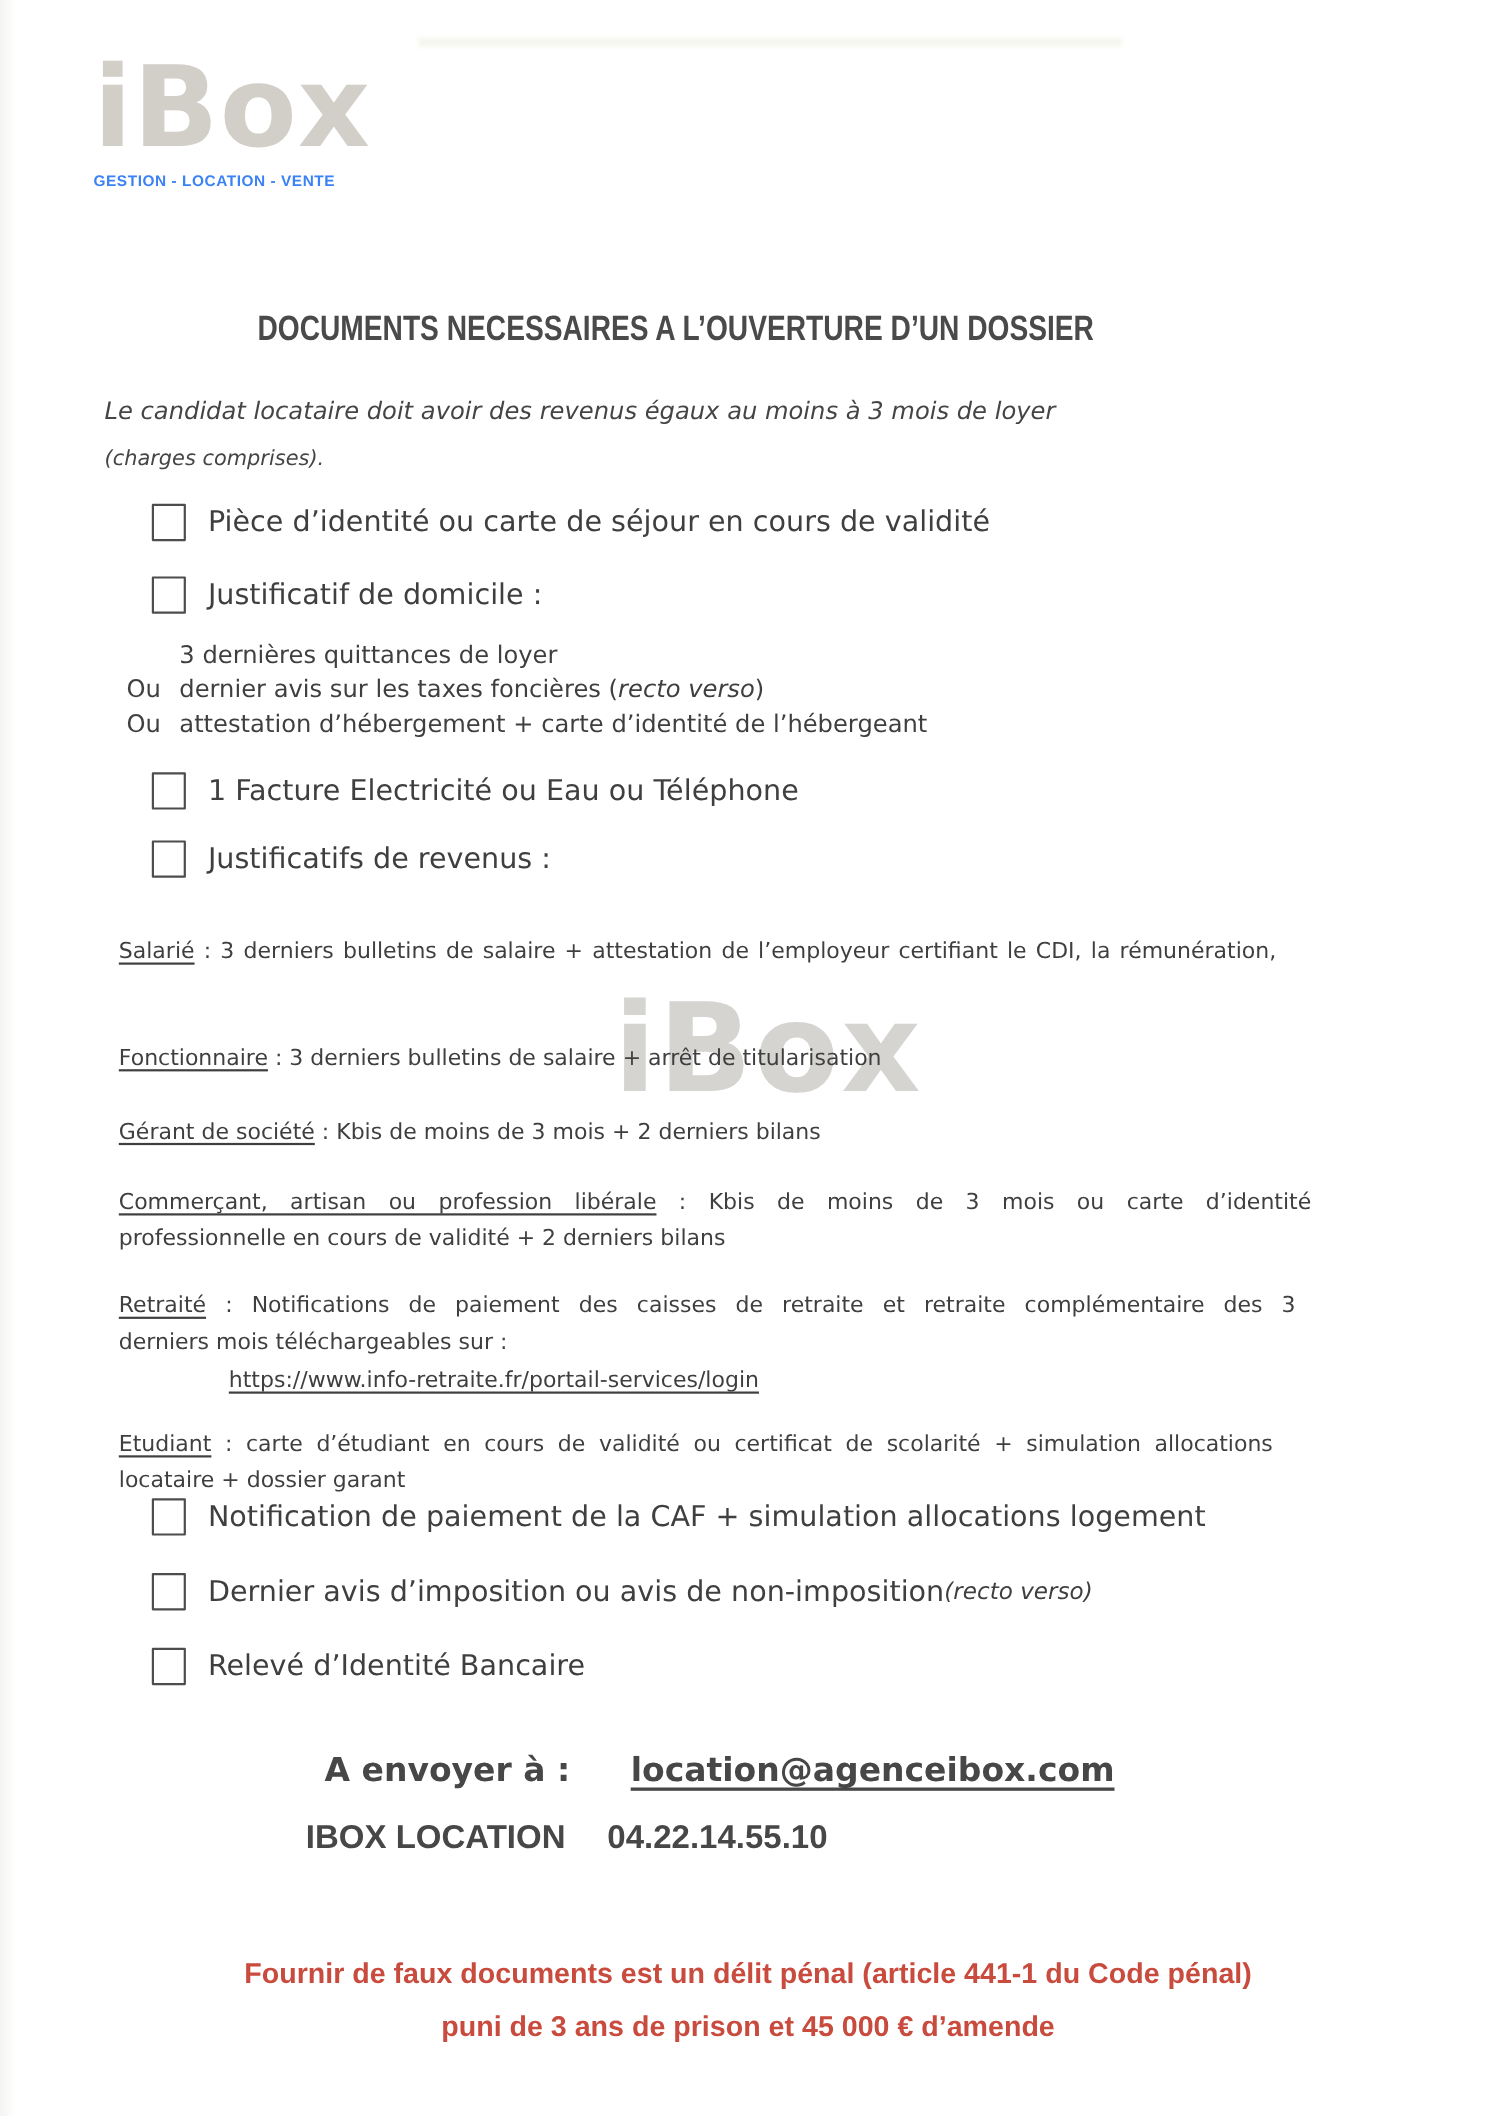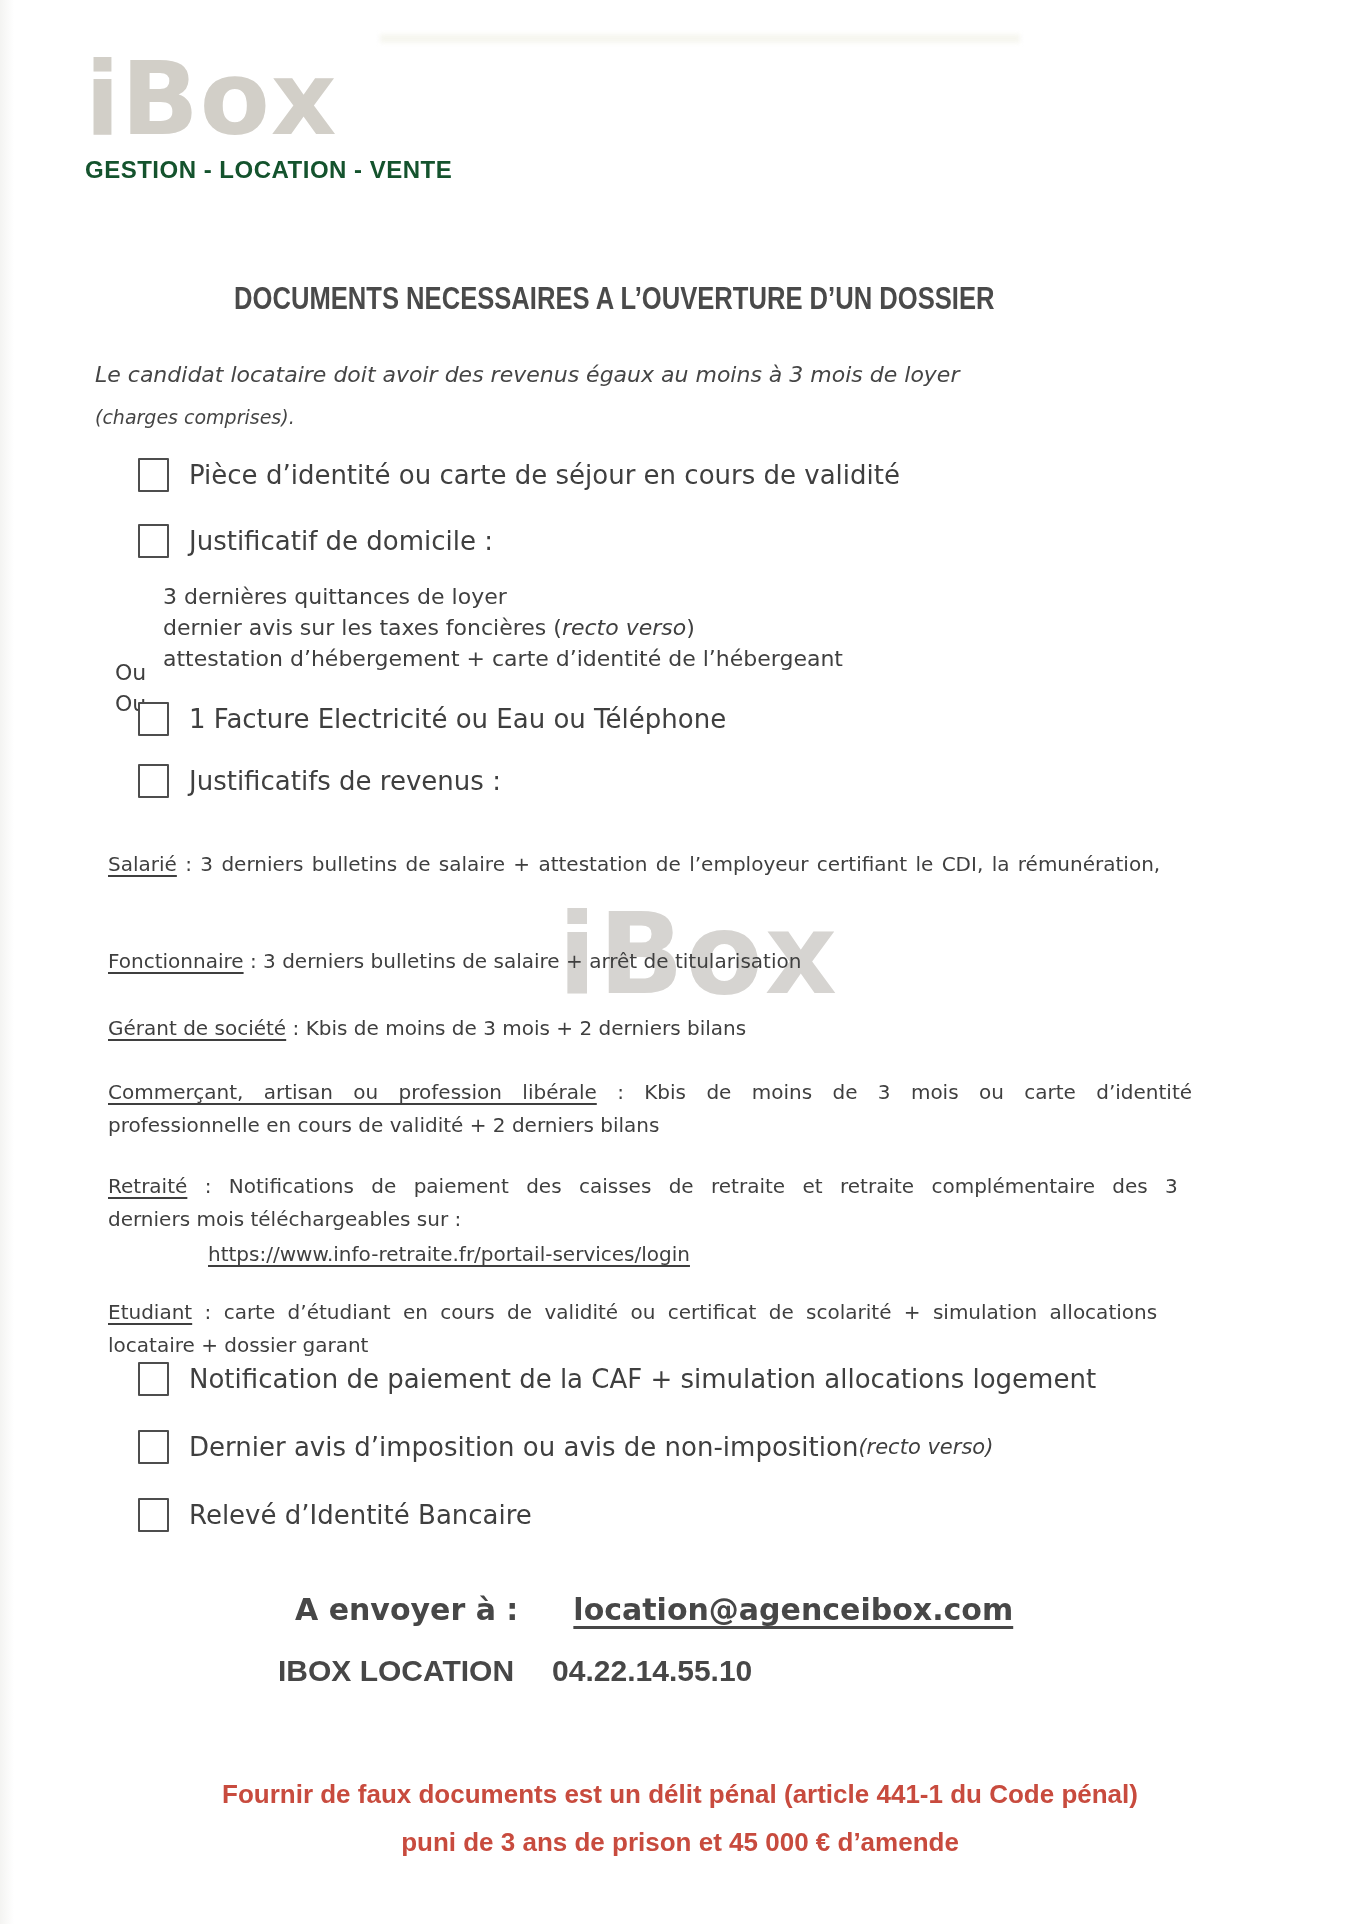--- a/index.html
+++ b/index.html
@@ -14,42 +14,42 @@
   }
   
   .edge-shade{position:absolute;left:0;top:0;width:14px;height:100%;
     background:linear-gradient(90deg,#efefec,#ffffff);opacity:.7;}
   .scan-streak{position:absolute;left:380px;top:34px;width:640px;height:9px;
     background:#f4f4ec;filter:blur(2px);opacity:.8;}
   
   .logo-block{position:absolute;left:85px;top:48px;}
   .logo{font-size:102px;font-weight:bold;letter-spacing:1px;color:#d2cfc8;line-height:1;}
   .tagline{margin-top:6px;font-family:"Liberation Sans",sans-serif;
-    font-size:24px;font-weight:bold;color:#14532d;letter-spacing:.5px;}
+    font-size:14px;font-weight:bold;color:#3b82f6;letter-spacing:.5px;}
   
   .watermark{position:absolute;left:558px;top:898px;font-size:112px;font-weight:bold;
     color:#d6d4d1;letter-spacing:2px;line-height:1;z-index:0;}
   
   .title{position:absolute;left:150px;top:280px;width:840px;margin:0;
     font-family:"Liberation Sans",sans-serif;font-size:32px;font-weight:bold;
     color:#4a4a4a;text-align:center;transform:scaleX(.8);transform-origin:50% 0;
     white-space:nowrap;letter-spacing:0;}
   .intro{position:absolute;left:95px;top:362px;margin:0;font-size:22px;
     font-style:italic;color:#454545;white-space:nowrap;}
   .intro-paren{position:absolute;left:95px;top:406px;margin:0;font-size:19px;
     font-style:italic;color:#454545;}
   
   .cb-row{position:absolute;left:138px;display:flex;align-items:center;white-space:nowrap;}
   .checkbox{flex:0 0 auto;width:27px;height:30px;border:2px solid #4d4d4d;
     background:#fff;margin-right:20px;border-radius:1px;}
   .cb-label{font-size:26px;color:#3f3f3f;}
   .cb-paren{font-size:21px;font-style:italic;color:#3f3f3f;}
   
   .opt-row{position:absolute;left:115px;display:flex;white-space:nowrap;font-size:22px;color:#3f3f3f;}
-  .opt-prefix{flex:0 0 48px;margin-top:45px;}
+  .opt-prefix{flex:0 0 48px;}
   .opt-text i{font-style:italic;}
   
   .para{position:absolute;left:108px;width:1164px;z-index:1;}
   .pline{font-size:20px;line-height:33px;color:#3f3f3f;white-space:nowrap;}
   .lead{text-decoration:underline;text-underline-offset:4px;text-decoration-thickness:2px;}
   .sp2{word-spacing:2px;}
   .sp6{word-spacing:6px;}
   .sp11{word-spacing:11px;}
   .sp14{word-spacing:14px;}
   .link-line{margin-top:2px;padding-left:100px;}

